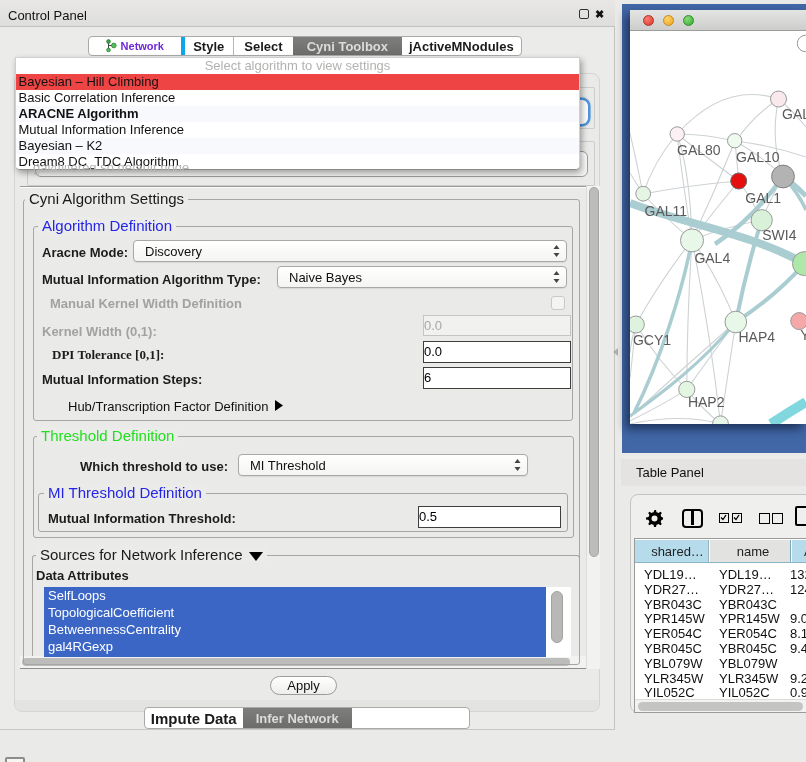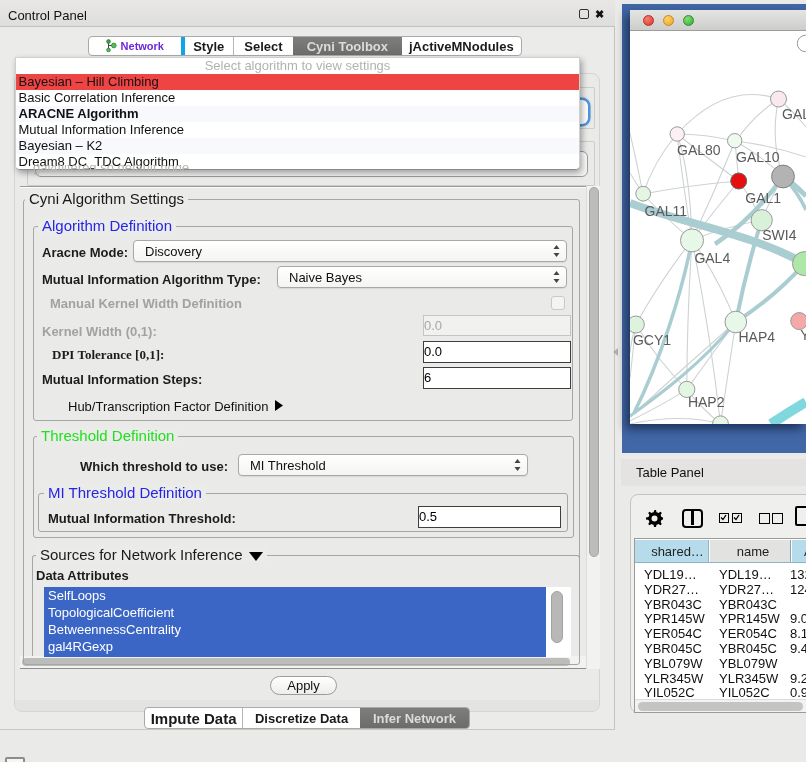--- a/index.html
+++ b/index.html
@@ -131,21 +131,20 @@
   <div class="abs" style="left:507px; top:4px; width:12px; height:52px; background:#b8b8b6; border:1px solid #a2a2a0; border-radius:6px;"></div>
 </div>
 
 <div class="abs" style="left:15px; top:700px; width:584px; height:11px; background:#e3e3e1; border-radius:0 0 8px 8px;"></div>
 
 <div class="abs" style="left:270px; top:676px; width:67px; height:19px; border:1px solid #9c9c9a; border-radius:9.5px; background:linear-gradient(#ffffff,#ededeb); text-align:center; font-size:13px; color:#111; line-height:17px;">Apply</div>
 
 <div class="abs" id="bottabs" style="left:144px; top:707px; width:326px; height:22px;">
     <div style="position:absolute;left:0;top:0;height:22px;width:326px;border:1px solid #aaaaa8;border-radius:4px;background:#fff;overflow:hidden;display:flex;">
       <div style="height:22px;width:97.5px;text-align:center;font-size:15px;font-weight:bold;line-height:21px;color:#1a1a1a;">Impute Data</div>
-      <div style="height:22px;width:118px;text-align:center;font-size:13px;font-weight:bold;line-height:21px;color:#1a1a1a;border-left:1px solid #b6b6b4;">Discretize Data</div>
       <div style="height:22px;width:109.5px;text-align:center;font-size:13px;font-weight:bold;line-height:21px;color:#1a1a1a;background:linear-gradient(#7e7e7c,#6a6a68);color:#dcdcda;">Infer Network</div>
     </div>
   </div>
 
 <div class="abs" style="left:5px; top:757px; width:20px; height:8px; border:2px solid #8c8c8a; border-radius:2px; background:#f6f6f4;"></div>
 
 <div class="abs" id="popup" style="left:15px; top:57px; width:565px; height:113px; background:#fff; border:1px solid #cfcfcd; border-bottom:1px solid #8a8a88; border-radius:0 0 5px 5px; box-shadow:2px 3px 6px rgba(0,0,0,0.35); font-size:13px; color:#111; z-index:50; overflow:hidden;">
   <div style="height:16.3px; line-height:16px; background:#fff; text-align:center; color:#b2b2b0;">Select algorithm to view settings</div>
   <div style="height:15.9px; line-height:15.9px; background:#ef4444; padding-left:2.5px;">Bayesian – Hill Climbing</div>
   <div style="height:15.9px; line-height:15.9px; background:#fff; padding-left:2.5px;">Basic Correlation Inference</div>

